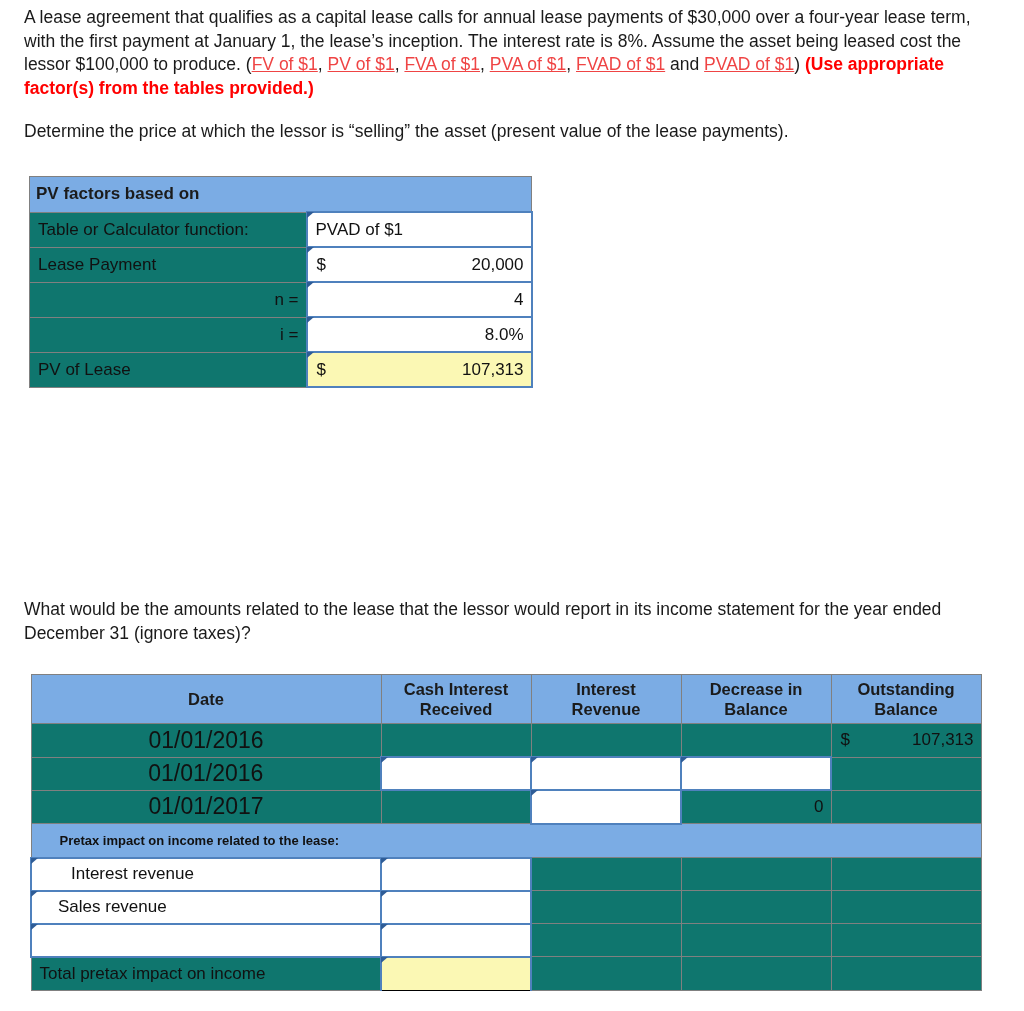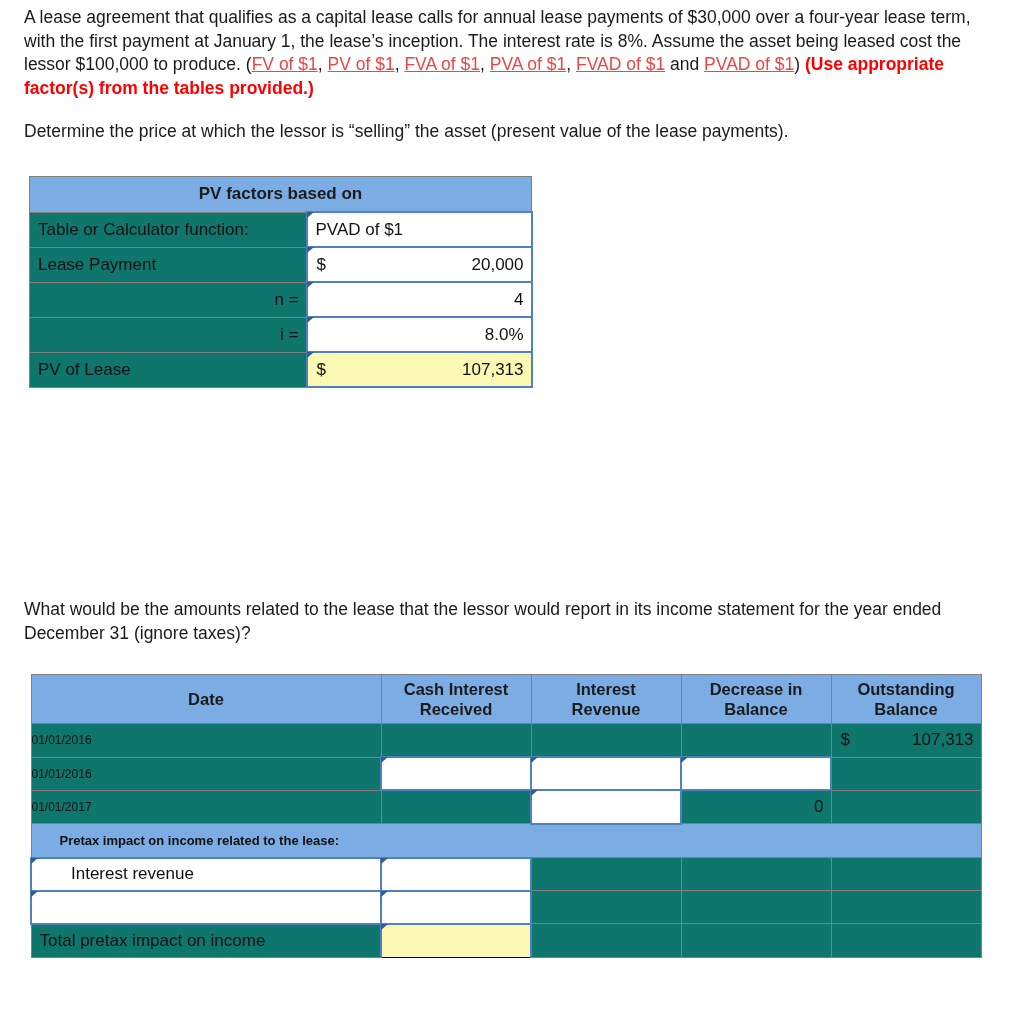--- a/index.html
+++ b/index.html
@@ -47,21 +47,20 @@
     color: #111111;
     padding: 0;
     vertical-align: middle;
     background: #0f766e;
     border: 1px solid #808080;
   }
   .hdr {
     background: #7BACE4;
     font-weight: bold;
     color: #1b1b1b;
-    text-align: center;
   }
   .cellpad { padding: 2px 6px; }
 
   
   .inp {
     position: relative;
     border: 2px solid #4F81BD;
     background: #ffffff;
     box-sizing: border-box;
   }
@@ -107,22 +106,22 @@
     width: 950px;
   }
   #schedule-table td { height: 32px; }
   #schedule-table .colhdr {
     text-align: center;
     line-height: 20px;
     font-size: 16.5px;
     height: 48px;
   }
   #schedule-table .datecell {
-    text-align: left;
-    font-size: 12px;
+    text-align: center;
+    font-size: 23px;
   }
   .sectionhdr {
     background: #7BACE4;
     font-weight: bold;
     font-size: 13px;
     padding-left: 28px;
   }
   .dblbottom {
     border-bottom: 1px solid #000000 !important;
     box-shadow: 0 3px 0 -1px #000000;
@@ -268,34 +267,45 @@
         <div class="left" style="padding-left:39px;">Interest revenue</div>
       </td>
       <td class="inp">
           <div class="right"></div>
         </td>
       <td></td>
       <td></td>
       <td></td>
     </tr>
 
-
-    <tr>
-      <td class="inp">
-        <div class="left" style="padding-left:26px;"></div>
+    <tr>
+      <td class="inp">
+        <div class="left" style="padding-left:26px;">Sales revenue</div>
       </td>
       <td class="inp">
           <div class="right"></div>
         </td>
       <td></td>
       <td></td>
       <td></td>
     </tr>
 
     <tr>
+      <td class="inp">
+        <div class="left" style="padding-left:26px;"></div>
+      </td>
+      <td class="inp">
+          <div class="right"></div>
+        </td>
+      <td></td>
+      <td></td>
+      <td></td>
+    </tr>
+
+    <tr>
       <td class="left" style="">Total pretax impact on income</td>
       <td class="inp yellow dblbottom">
         <div class="right"></div>
       </td>
       <td></td>
       <td></td>
       <td></td>
     </tr>
   </tbody>
 </table>

